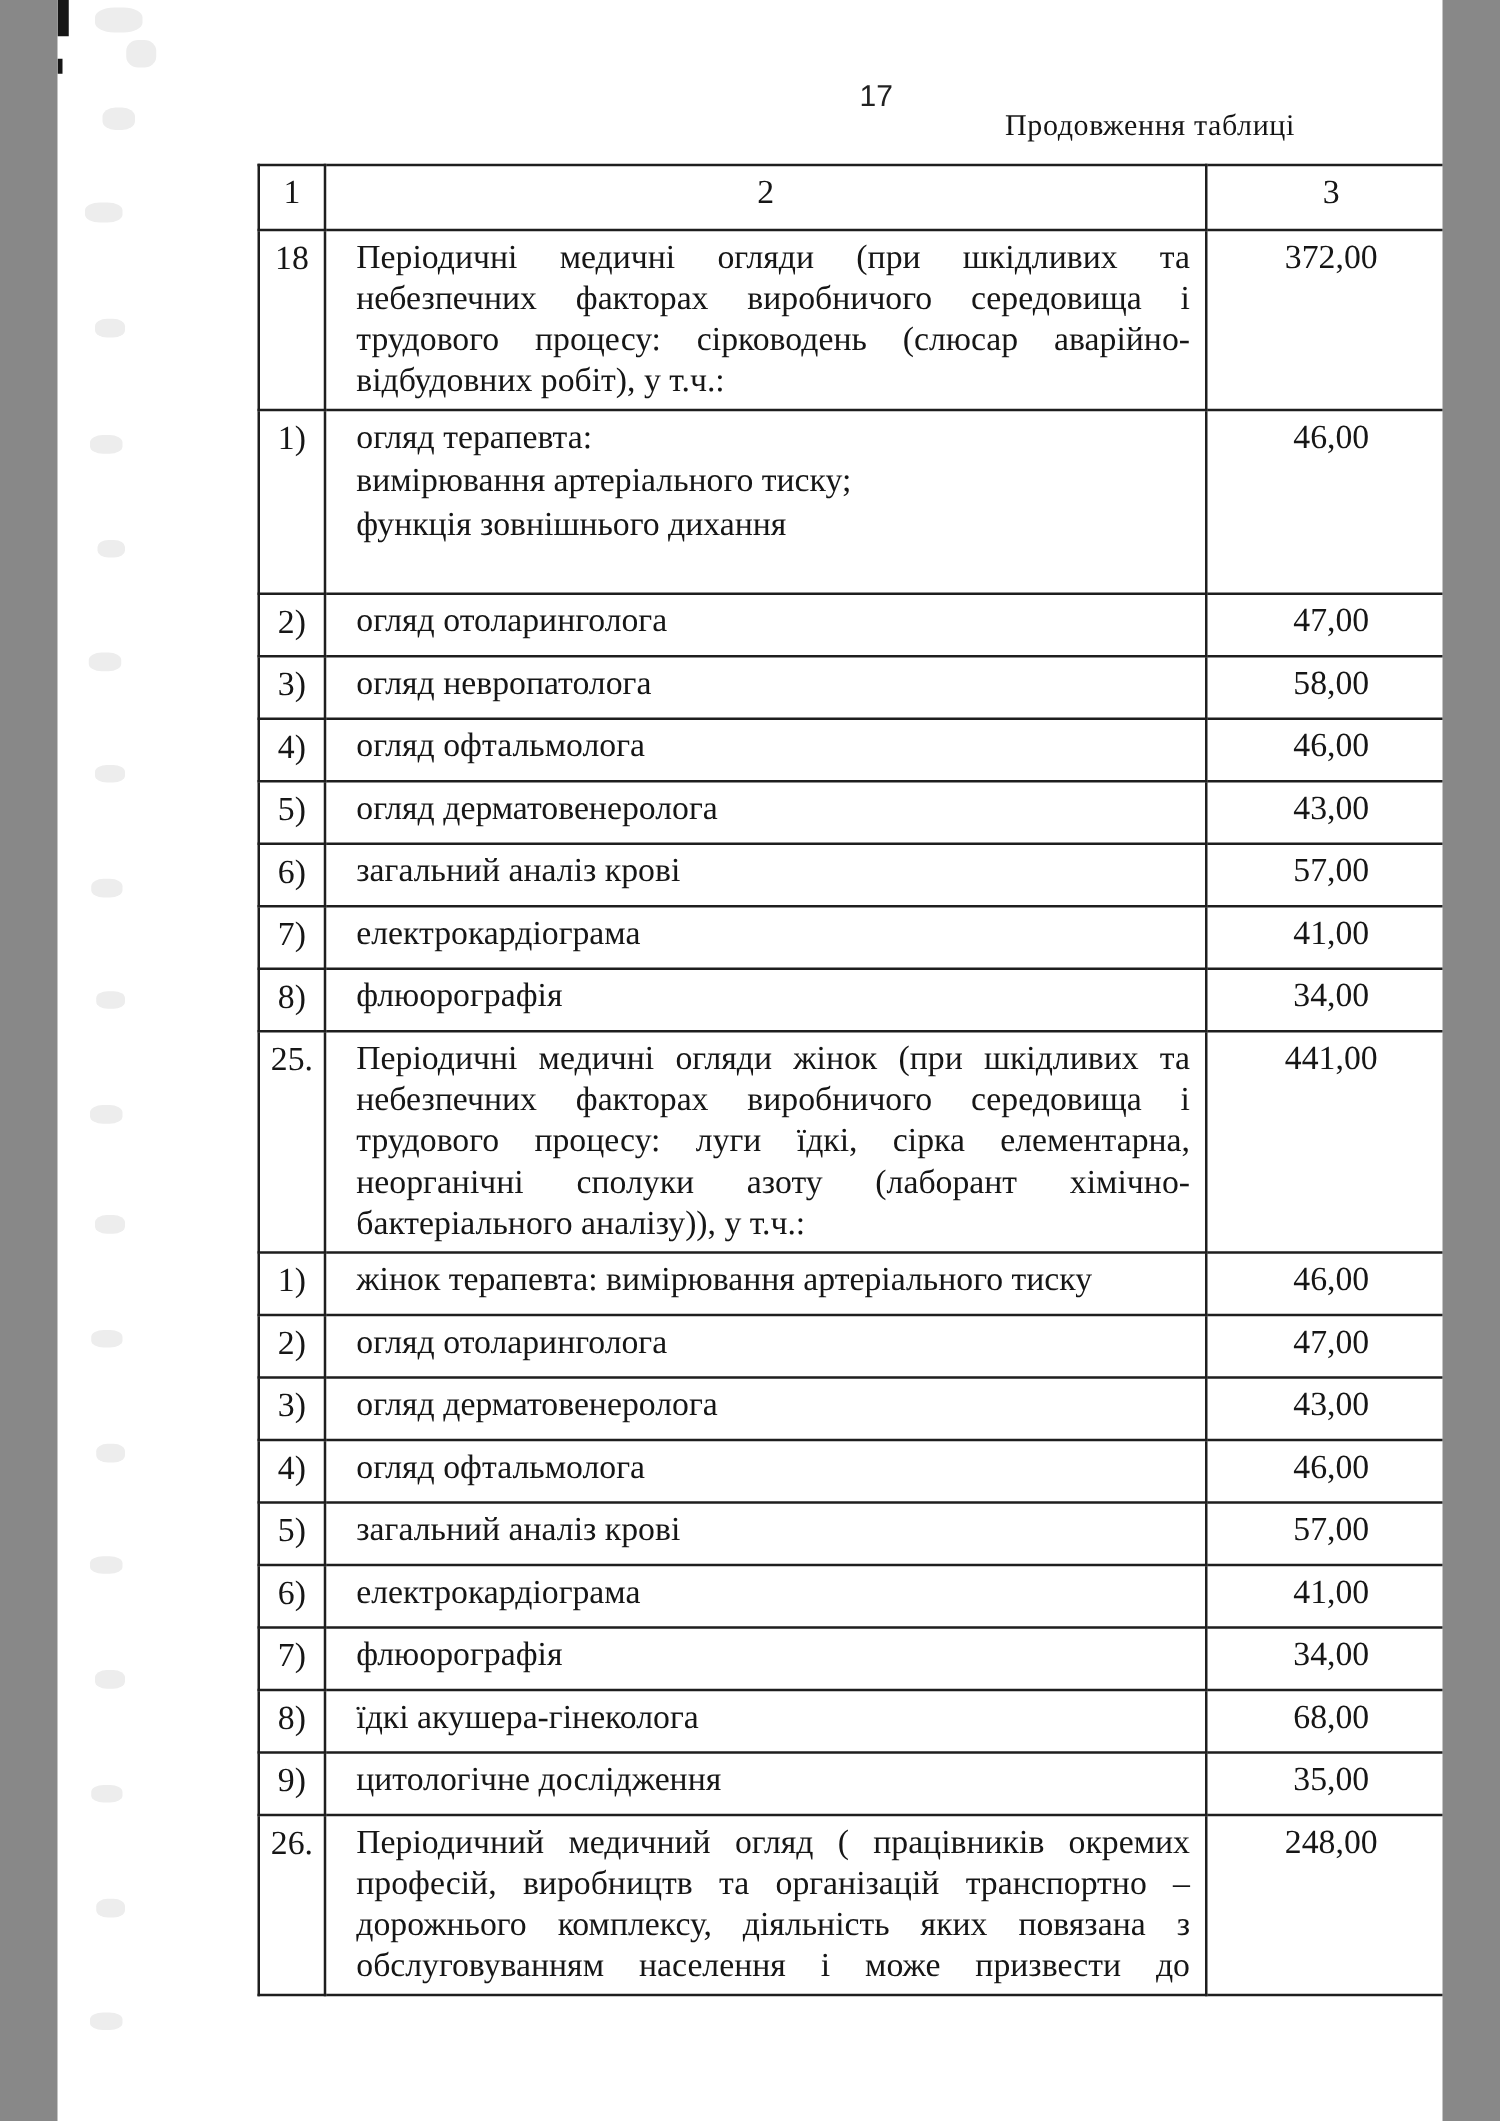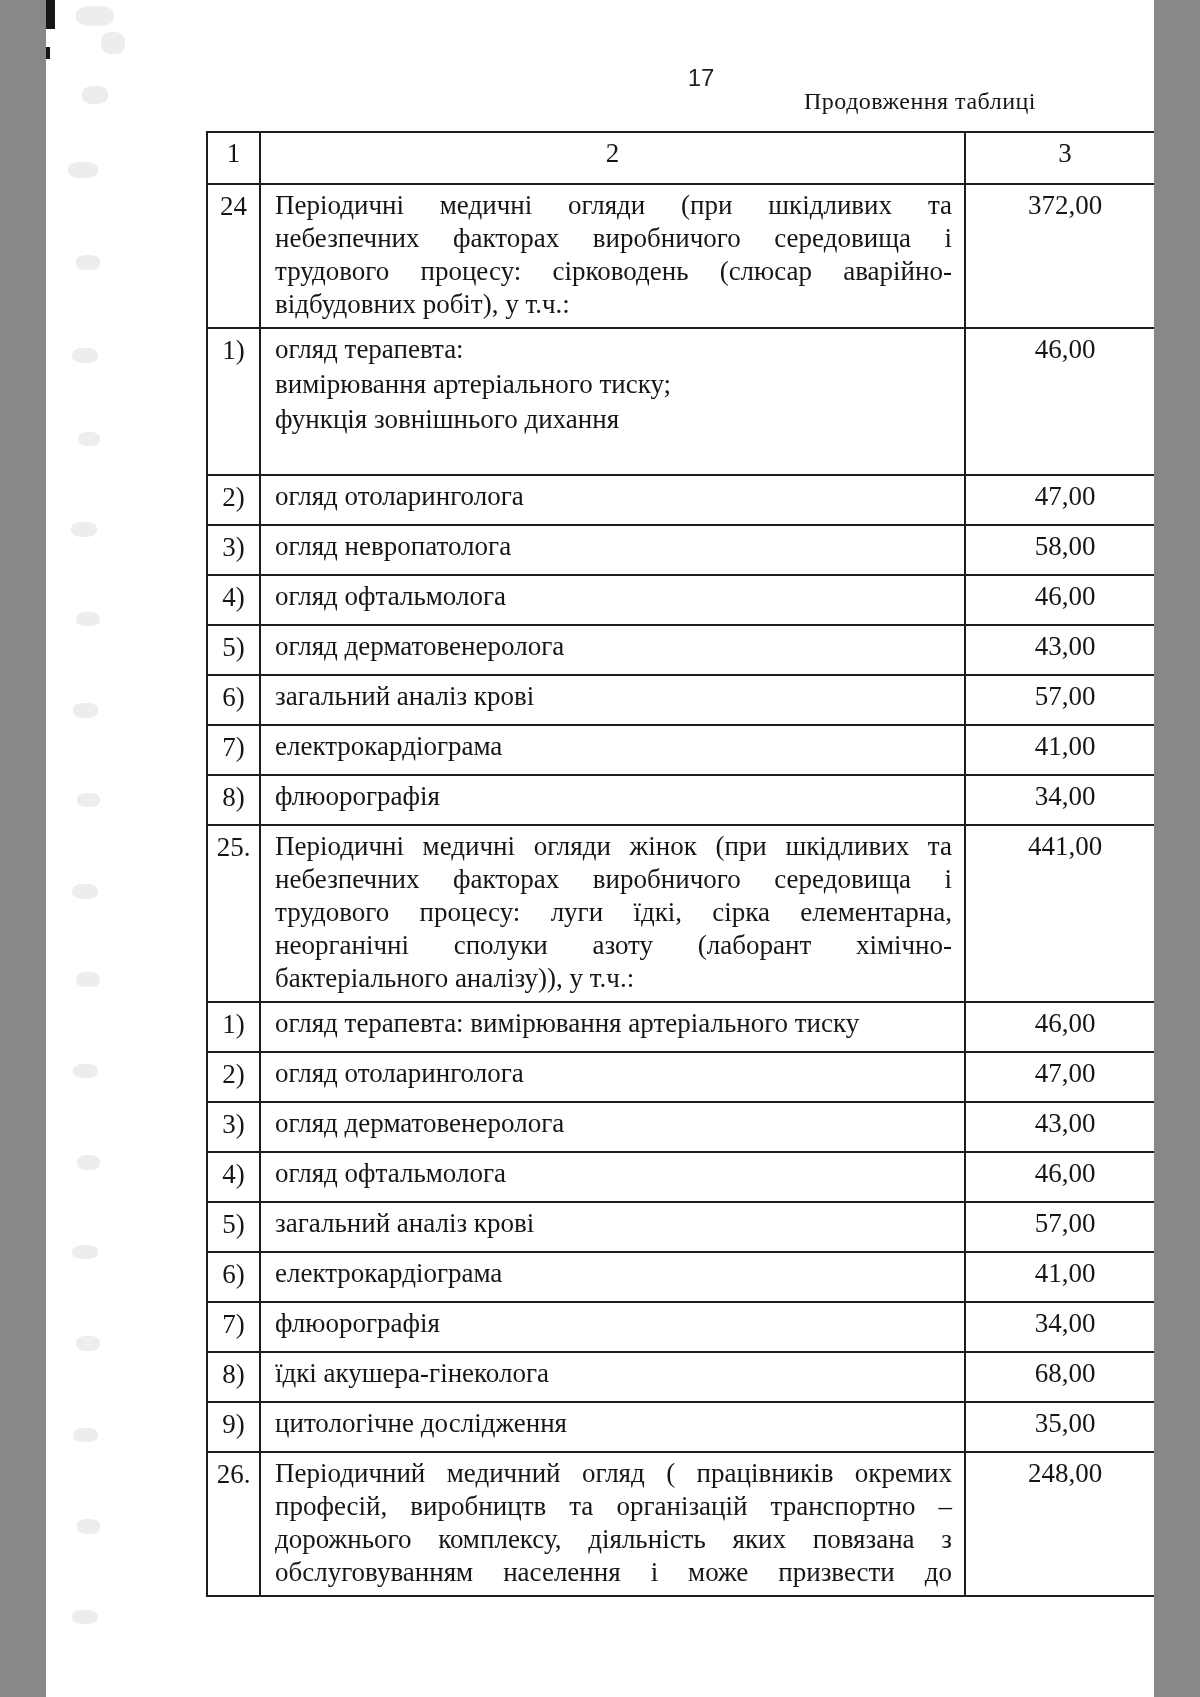--- a/index.html
+++ b/index.html
@@ -35,21 +35,21 @@
     vertical-align:top;
     font-weight:normal;
   }
   thead th {
     border-top:3px solid #1e1e1e;
     border-bottom:7px double #1e1e1e;
     height:44px; padding-top:5px;
     text-align:center; font-size:27px;
   }
   td.num   { text-align:center; padding-top:5px; line-height:33px; }
-  td.desc  { padding:4px 12px 6px 14px; line-height:33px; text-align:left; }
+  td.desc  { padding:4px 12px 6px 24px; line-height:33px; text-align:left; }
   td.price { text-align:center; padding-top:4px; line-height:33px; }
   tr.item  { height:50px; }
   tr.multi { height:147px; }
   tr.section td.desc      { text-align:justify; }
   tr.section-cont td.desc { text-align:justify; text-align-last:justify;margin-left:28px; }
   .multi-line + .multi-line { margin-top:2px; }
   
   .artifact { position:absolute; pointer-events:none; }
   .a-dark  { background:#161616; }
   .a-faint { background:#ededed; border-radius:40%; }
@@ -93,21 +93,21 @@
     </colgroup>
     <thead>
       <tr>
         <th>1</th>
         <th>2</th>
         <th>3</th>
       </tr>
     </thead>
     <tbody>
         <tr class="section">
-          <td class="num">24</td>
+          <td class="num">18</td>
           <td class="desc">Періодичні медичні огляди (при шкідливих та небезпечних факторах виробничого середовища і трудового процесу: сірководень (слюсар аварійно-відбудовних робіт), у т.ч.:</td>
           <td class="price">372,00</td>
         </tr>
         <tr class="multi">
           <td class="num">1)</td>
           <td class="desc">
             <div class="multi-line">огляд терапевта:</div>
             <div class="multi-line">вимірювання артеріального тиску;</div>
             <div class="multi-line">функція зовнішнього дихання</div>
           </td>
@@ -148,21 +148,21 @@
           <td class="desc">флюорографія</td>
           <td class="price">34,00</td>
         </tr>
         <tr class="section">
           <td class="num">25.</td>
           <td class="desc">Періодичні медичні огляди жінок (при шкідливих та небезпечних факторах виробничого середовища і трудового процесу: луги їдкі, сірка елементарна, неорганічні сполуки азоту (лаборант хімічно-бактеріального аналізу)), у т.ч.:</td>
           <td class="price">441,00</td>
         </tr>
         <tr class="item">
           <td class="num">1)</td>
-          <td class="desc">огляд терапевта: вимірювання артеріального тиску</td>
+          <td class="desc">жінок терапевта: вимірювання артеріального тиску</td>
           <td class="price">46,00</td>
         </tr>
         <tr class="item">
           <td class="num">2)</td>
           <td class="desc">огляд отоларинголога</td>
           <td class="price">47,00</td>
         </tr>
         <tr class="item">
           <td class="num">3)</td>
           <td class="desc">огляд дерматовенеролога</td>

